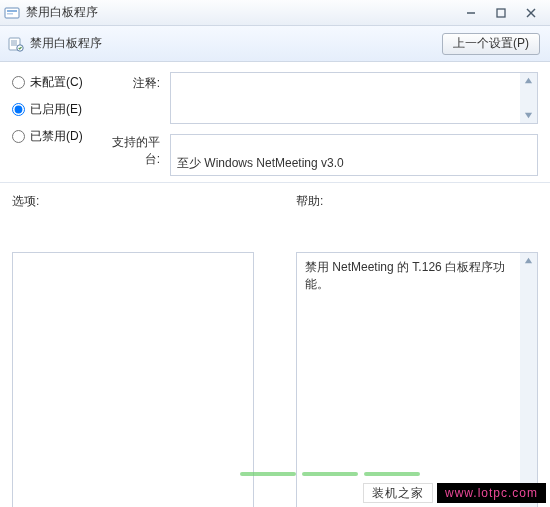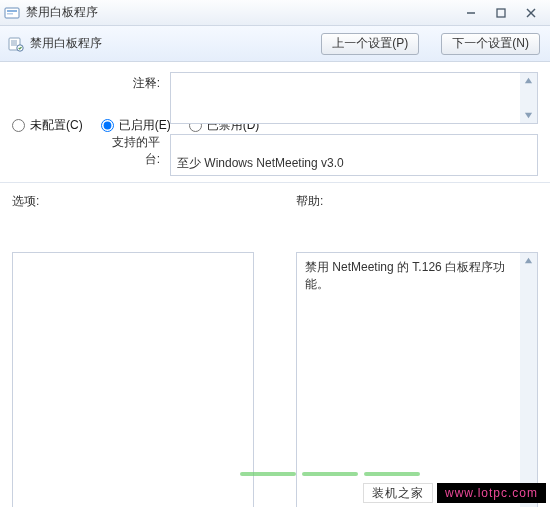--- a/index.html
+++ b/index.html
@@ -15,21 +15,21 @@
     .wcontrols { margin-left:auto; display:flex; align-items:center; height:100%; }
     .wbtn { width:30px; height:20px; display:flex; align-items:center; justify-content:center; }
     .wbtn svg { width:10px; height:10px; }
     .toolbar { height:36px; background:linear-gradient(#f5f9ff,#e5eefb); display:flex; align-items:center; padding:0 10px 0 8px; border-bottom:1px solid #cfd8e5; }
     .tool-icon { width:16px; height:16px; margin-right:6px; }
     .tool-icon svg { width:16px;height:16px; }
     .tool-title { color:#333; }
     .navbtns { margin-left:auto; display:flex; gap:22px; }
     .navbtn { min-width:82px; height:22px; border:1px solid #aab4c2; border-radius:3px; background:linear-gradient(#fefefe,#e7ecf3); padding:0 10px; display:flex; align-items:center; justify-content:center; color:#333; }
     .body-top { padding:10px 12px 6px 12px; display:grid; grid-template-columns:80px 66px 1fr; column-gap:6px; row-gap:10px; background:#fff; border-bottom:1px solid #e0e6ef; }
-    .radios { grid-column:1; grid-row:1 / span 3; display:flex; flex-direction:row; gap:18px; padding-top:2px; }
+    .radios { grid-column:1; grid-row:1 / span 3; display:flex; flex-direction:column; gap:10px; padding-top:2px; }
     .radio { display:flex; align-items:center; gap:5px; color:#1a1a1a; white-space:nowrap; }
     .radio input { width:13px; height:13px; }
     .lbl-ann { grid-column:2; grid-row:1; padding-top:3px; color:#333; text-align:right; padding-right:4px; }
     .ta-wrap { grid-column:3; grid-row:1 / span 2; height:52px; border:1px solid #c9d1df; background:#fff; position:relative; }
     .ta { position:absolute; inset:2px 18px 2px 2px; overflow:hidden; color:#333; }
     .scroll { position:absolute; right:0; top:0; bottom:0; width:17px; background:#eef3f9; display:flex; flex-direction:column; justify-content:space-between; align-items:center; }
     .sarrow { width:15px; height:15px; display:flex; align-items:center; justify-content:center; }
     .sarrow svg { width:9px; height:9px; }
     .lbl-plat { grid-column:2; grid-row:3; color:#333; text-align:right; padding-right:4px; }
     .plat-val { grid-column:3; grid-row:3; height:24px; border:1px solid #c9d1df; background:#fff; padding:20px 6px; color:#333; }
@@ -88,23 +88,20 @@
           <line x1="3" y1="7" x2="9" y2="7" stroke="#8aa3bd"></line>
           <line x1="3" y1="9" x2="9" y2="9" stroke="#8aa3bd"></line>
           <circle cx="12" cy="12" r="3.2" fill="#fff" stroke="#5a7da6"></circle>
           <path d="M10.7 12l1 1 1.8-2" fill="none" stroke="#5a9a5a" stroke-width="1.2"></path>
         </svg>
     </span>
     <span class="tool-title">禁用白板程序</span>
     <div class="navbtns">
       <div class="navbtn">
           <span>上一个设置(P)</span>
-        </div>
-      <div class="navbtn">
-          <span>下一个设置(N)</span>
         </div>
     </div>
   </div>
 
   <div class="body-top">
     <div class="radios">
       <label class="radio">
         <input type="radio" name="st" style="">
         <span>未配置(C)</span>
       </label>

